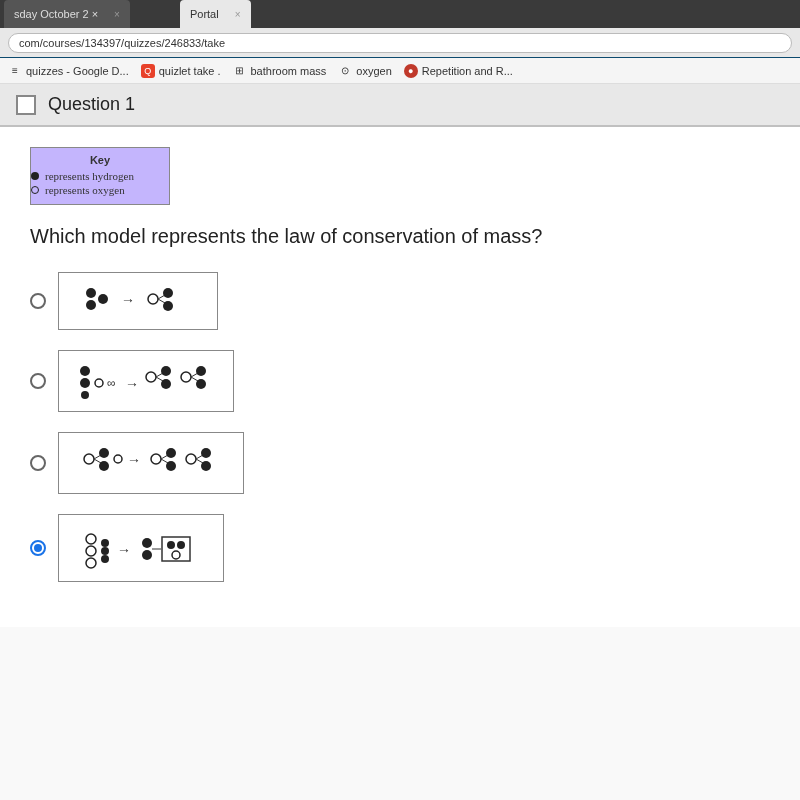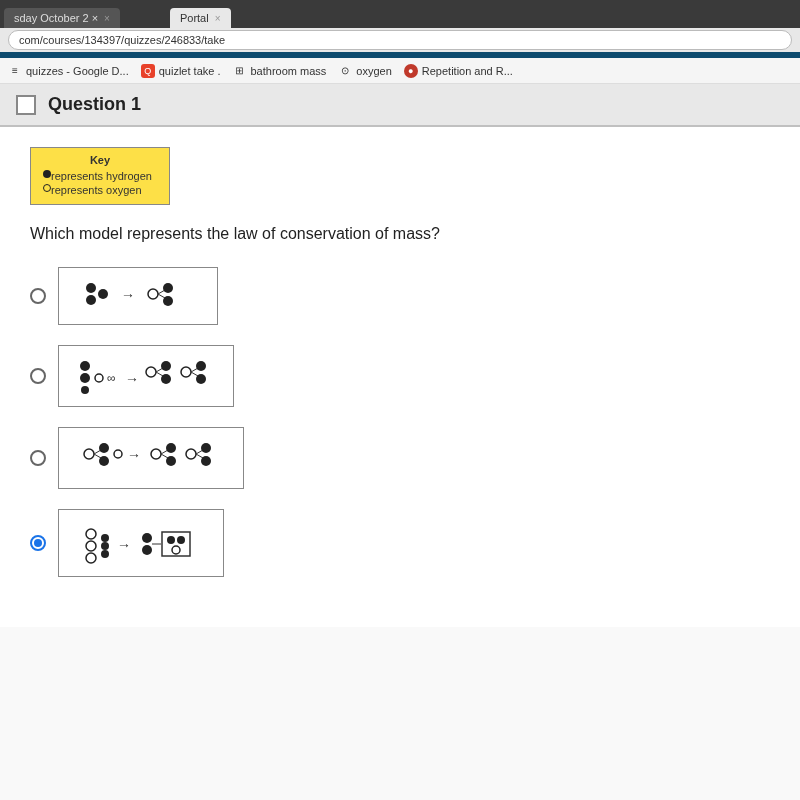--- a/index.html
+++ b/index.html
@@ -15,51 +15,52 @@
     
     .browser-tabs {
       background: #3a3a3a;
       height: 28px;
       display: flex;
       align-items: flex-end;
       padding: 0 4px;
       gap: 2px;
     }
     .tab {
-      height: 20px;
+      height: 28px;
       padding: 0 10px;
       border-radius: 4px 4px 0 0;
       display: flex;
       align-items: center;
       font-size: 11px;
       color: #ddd;
       background: #555;
       white-space: nowrap;
       overflow: hidden;
       max-width: 160px;
+      gap: 10px;
     }
     .tab.active {
       background: #e8e8e8;
       color: #333;
       margin-left: 48px;
     }
     .tab-close {
       margin-left: 6px;
       color: #999;
       font-size: 10px;
     }
 
     .browser-bar {
       background: #e8e8e8;
       height: 30px;
       display: flex;
       align-items: center;
       padding: 0 8px;
       gap: 6px;
-      border-bottom: 6px solid #0c4a6e;
+      border-bottom: 1px solid #0c4a6e;
     }
     .url-bar {
       flex: 1;
       background: white;
       border: 1px solid #bbb;
       border-radius: 12px;
       height: 20px;
       padding: 0 10px;
       font-size: 11px;
       color: #333;
@@ -113,72 +114,74 @@
     }
     .question-checkbox {
       width: 20px;
       height: 20px;
       border: 2px solid #888;
       background: white;
       flex-shrink: 0;
     }
     .question-title {
       font-size: 18px;
-      font-weight: bold;
+      font-weight: normal;
       color: #222;
     }
 
     
     .question-body {
       background: white;
       padding: 20px 30px;
       min-height: 500px;
     }
 
     
     .key-box {
       border: 1px solid #888;
-      padding: 6px 12px;
+      padding: 6px 0;
       display: inline-block;
       margin-bottom: 20px;
-      background: #fde047;
+      background: #c4b5fd;
       min-width: 140px;
     }
     .key-title {
       font-size: 11px;
       font-weight: bold;
       text-align: center;
       margin-bottom: 4px;
       color: #333;
     }
     .key-item {
       display: flex;
-      gap: 0;
+      align-items: center;
+      gap: 6px;
       font-size: 11px;
       color: #333;
       margin: 2px 0;
+      font-family: Liberation Serif, serif;
     }
     .key-dot-filled {
       width: 8px;
       height: 8px;
       background: #222;
       border-radius: 50%;
       flex-shrink: 0;
     }
     .key-dot-empty {
       width: 8px;
       height: 8px;
       border: 1.5px solid #222;
       border-radius: 50%;
       flex-shrink: 0;
     }
 
     
     .question-text {
-      font-size: 16px;
+      font-size: 20px;
       color: #222;
       margin-bottom: 24px;
     }
 
     
     .answer-option {
       display: flex;
       align-items: center;
       gap: 12px;
       margin-bottom: 20px;

